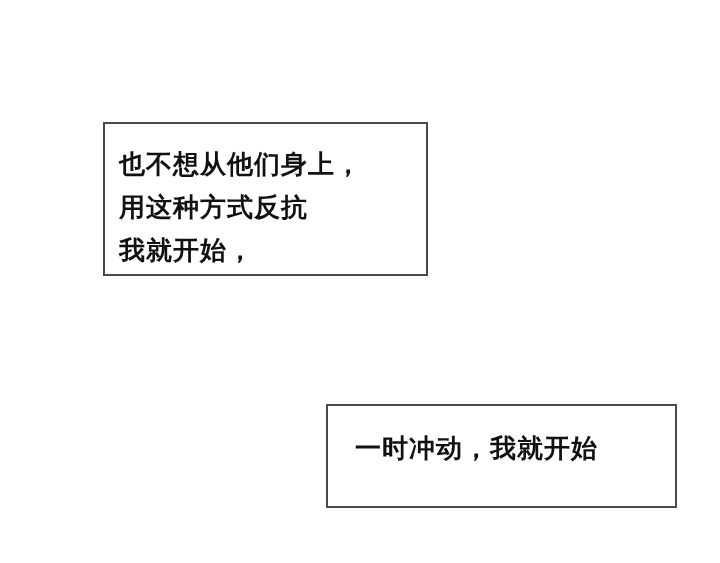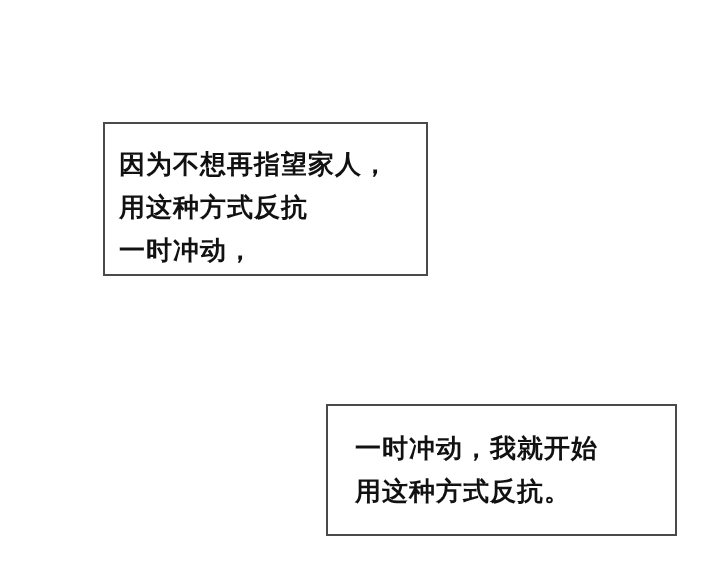--- a/index.html
+++ b/index.html
@@ -5,28 +5,27 @@
     html, body { margin:0; padding:0; background:#ffffff; }
     body { width:720px; height:563px; position:relative; overflow:hidden; }
     .caption {
       position:absolute; box-sizing:border-box;
       border:2px solid #4a4a4a; background:#ffffff;
       font-family:"DejaVu Sans", sans-serif; font-weight:bold;
       color:#111111; font-size:26px; line-height:43px;
       letter-spacing:1px;
     }
     #box1 { left:103px; top:122px; width:325px; height:154px; padding:19px 0 0 14px; }
-    #box2 { left:326px; top:404px; width:351px; height:132px; padding:21px 0 0 27px; }
+    #box2 { left:326px; top:404px; width:351px; height:104px; padding:21px 0 0 27px; }
     .line { display:block; white-space:nowrap; }
   </style>
 </head>
 <body>
 
 <div id="box1" class="caption">
-  <span class="line">因为不想再指望家人，</span>
+  <span class="line">也不想从他们身上，</span>
   <span class="line">用这种方式反抗</span>
-  <span class="line">一时冲动，</span>
+  <span class="line">我就开始，</span>
 </div>
 
 <div id="box2" class="caption">
   <span class="line">一时冲动，我就开始</span>
-  <span class="line">用这种方式反抗。</span>
 </div>
 
 </body></html>

